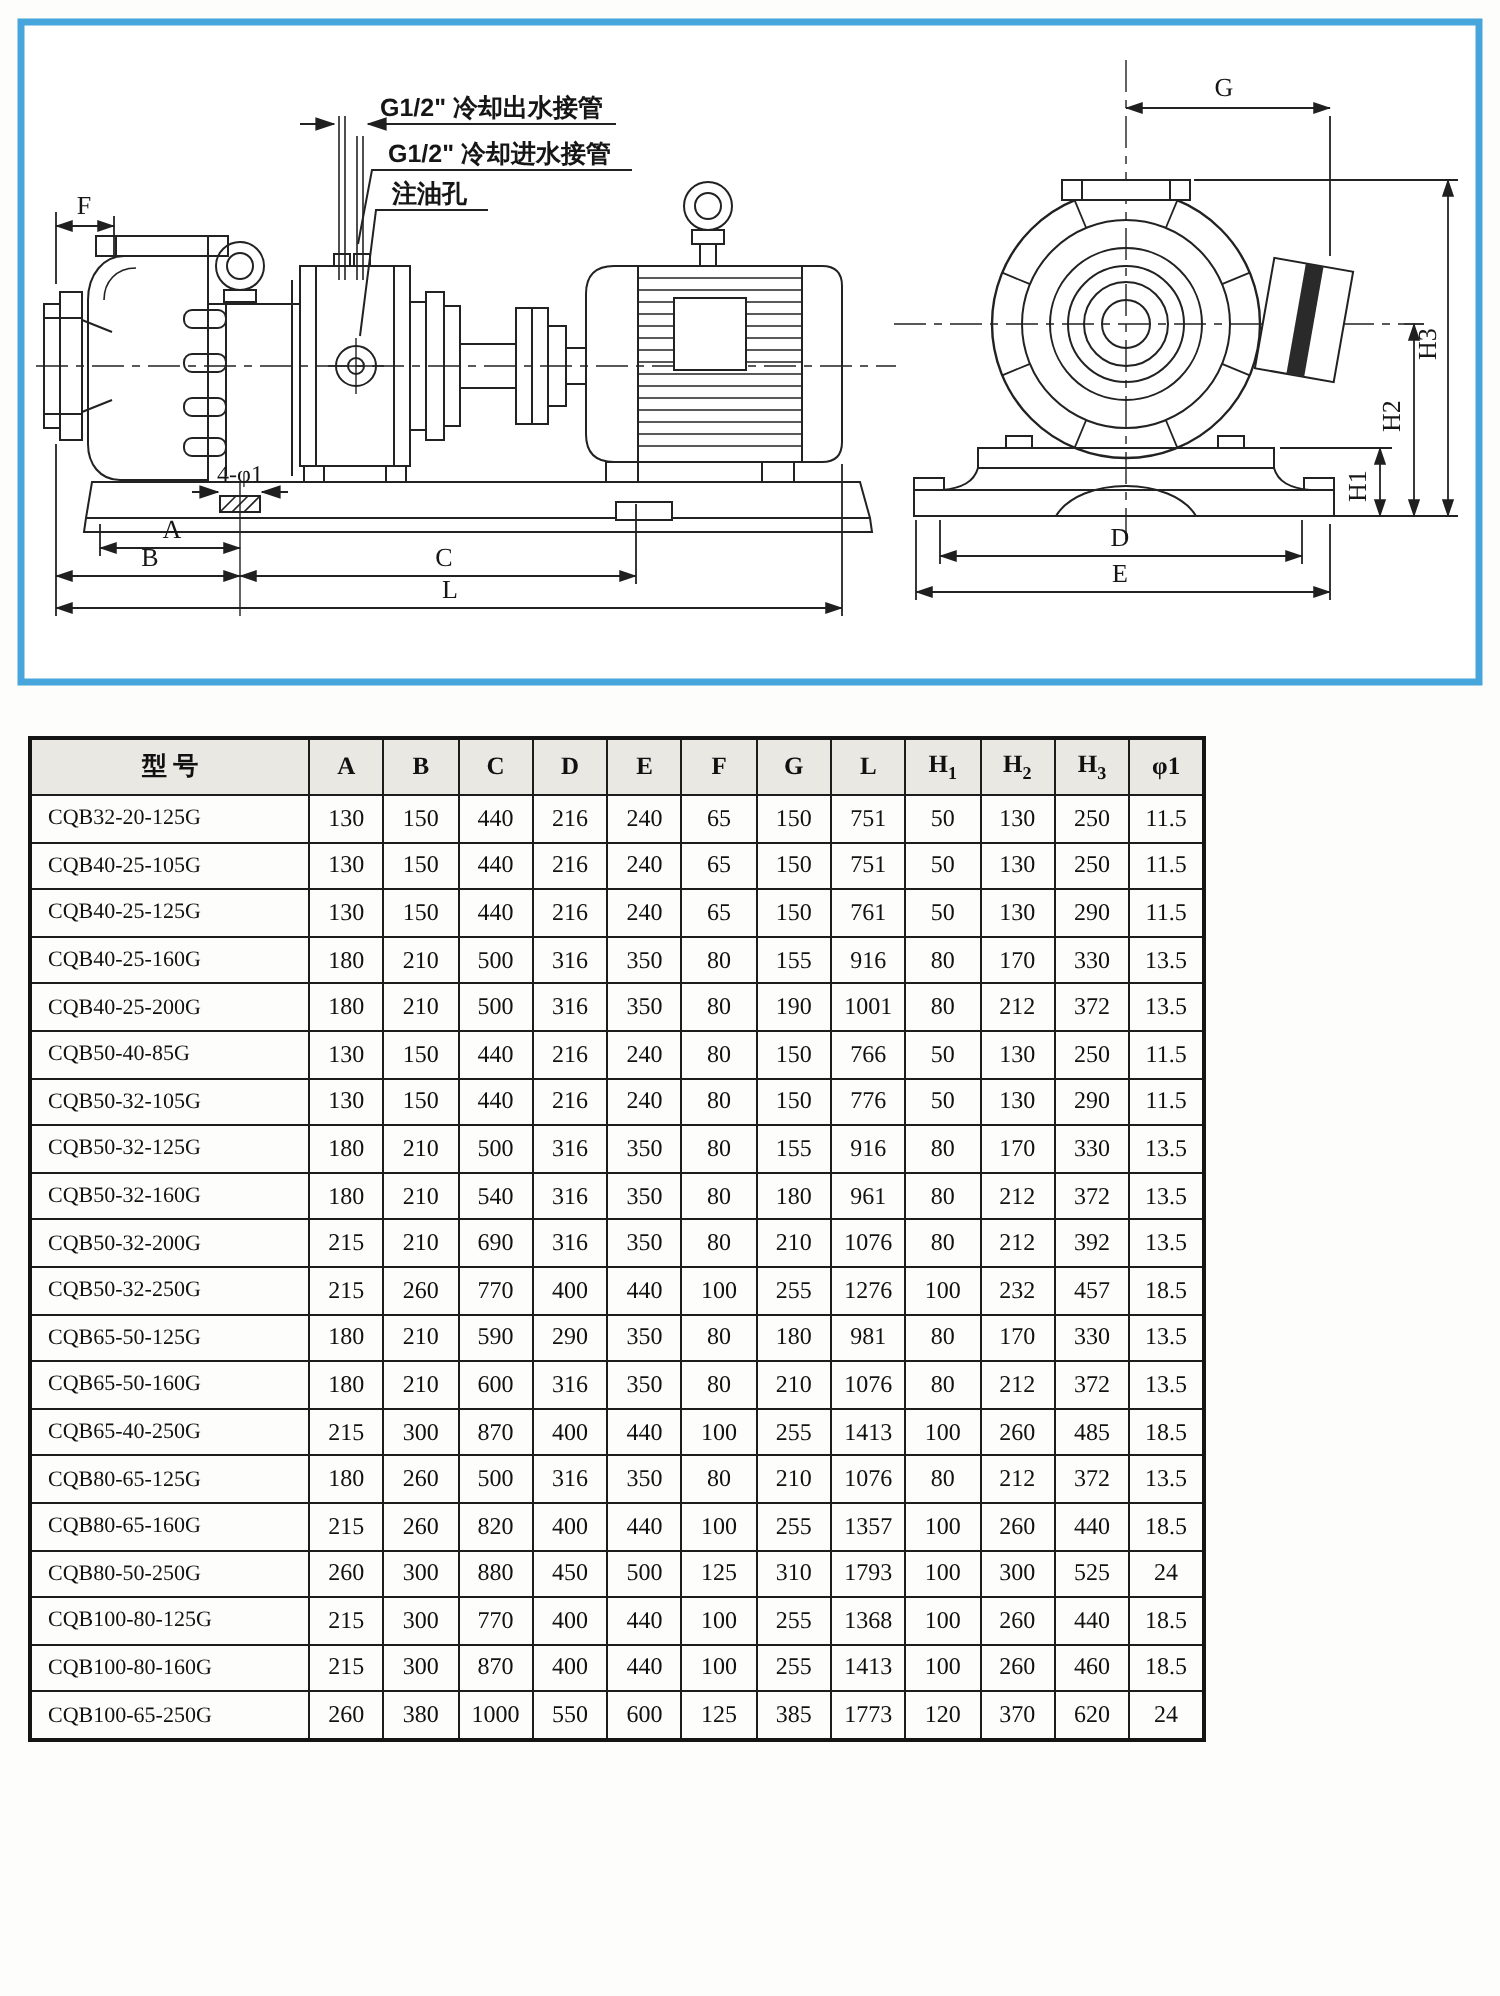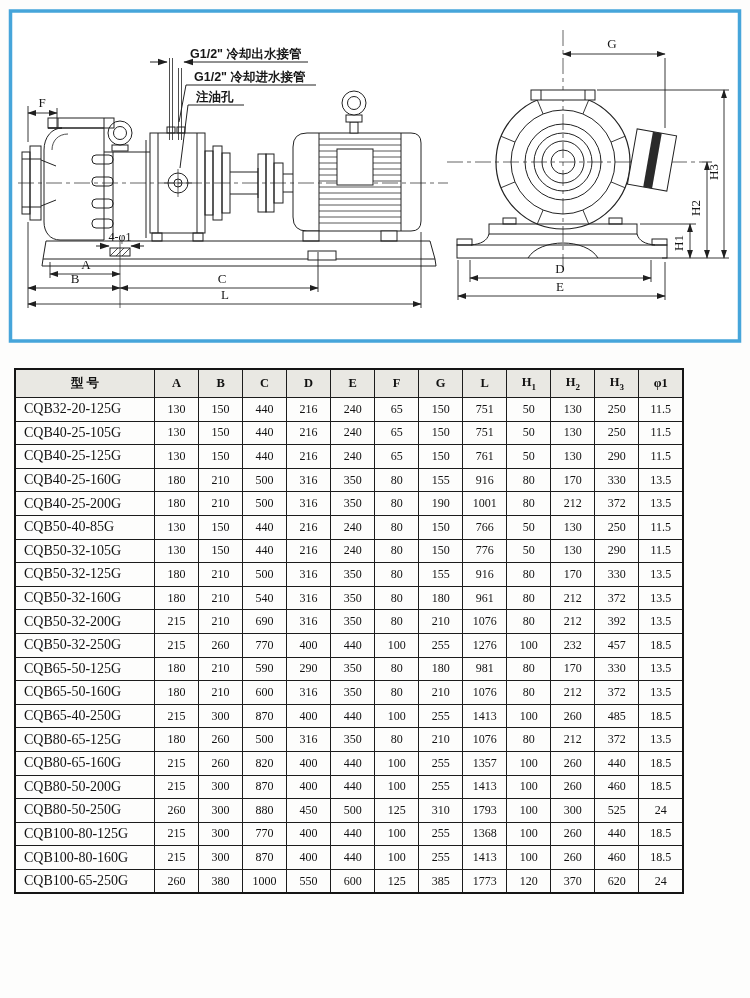--- a/index.html
+++ b/index.html
@@ -5,29 +5,29 @@
   html,body{margin:0;padding:0;background:#ffffff;}
   #page{position:relative;width:750px;height:998px;background:#fdfdfc;overflow:hidden;
         font-family:"Liberation Serif", serif;color:#111;}
   
   #drawing{position:absolute;left:0;top:0;width:750px;height:352px;}
   svg text{fill:#161616;}
   .dimlbl{font-family:"Liberation Serif",serif;font-size:13px;}
   .ann{font-family:"Liberation Sans",sans-serif;font-size:12.5px;font-weight:700;}
   .small-ann{font-family:"Liberation Serif",serif;font-size:12px;}
   
-  #spec-table{position:absolute;left:14px;top:368px;width:670px;border-collapse:collapse;
+  #spec-table{position:absolute;left:14px;top:368px;width:589px;border-collapse:collapse;
       table-layout:fixed;font-size:12px;}
   #spec-table th,#spec-table td{border:1px solid #1c1c1c;text-align:center;vertical-align:middle;
       padding:0 2px;overflow:hidden;white-space:nowrap;}
   #spec-table{border:2px solid #151515;}
   #spec-table th{height:27px;background:#e9e8e3;font-weight:700;font-size:12.5px;}
   #spec-table td{height:22.6px;}
   #spec-table th.model{width:134px;}
-  #spec-table td.model{text-align:left;padding-left:8px;font-size:14px;}
+  #spec-table td.model{text-align:left;padding-left:8px;font-size:11px;}
   #spec-table sub{font-size:9px;}
 </style>
 </head>
 <body>
 
 <div id="page">
 
   <div id="drawing">
   <svg width="750" height="352" viewBox="0 0 750 352">
     <defs>
@@ -503,35 +503,20 @@
           <td>440</td>
           <td>100</td>
           <td>255</td>
           <td>1357</td>
           <td>100</td>
           <td>260</td>
           <td>440</td>
           <td>18.5</td>
         </tr>
         <tr>
-          <td class="model">CQB80-50-200G</td>
-          <td>215</td>
-          <td>300</td>
-          <td>870</td>
-          <td>400</td>
-          <td>440</td>
-          <td>100</td>
-          <td>255</td>
-          <td>1413</td>
-          <td>100</td>
-          <td>260</td>
-          <td>460</td>
-          <td>18.5</td>
-        </tr>
-        <tr>
           <td class="model">CQB80-50-250G</td>
           <td>260</td>
           <td>300</td>
           <td>880</td>
           <td>450</td>
           <td>500</td>
           <td>125</td>
           <td>310</td>
           <td>1793</td>
           <td>100</td>

